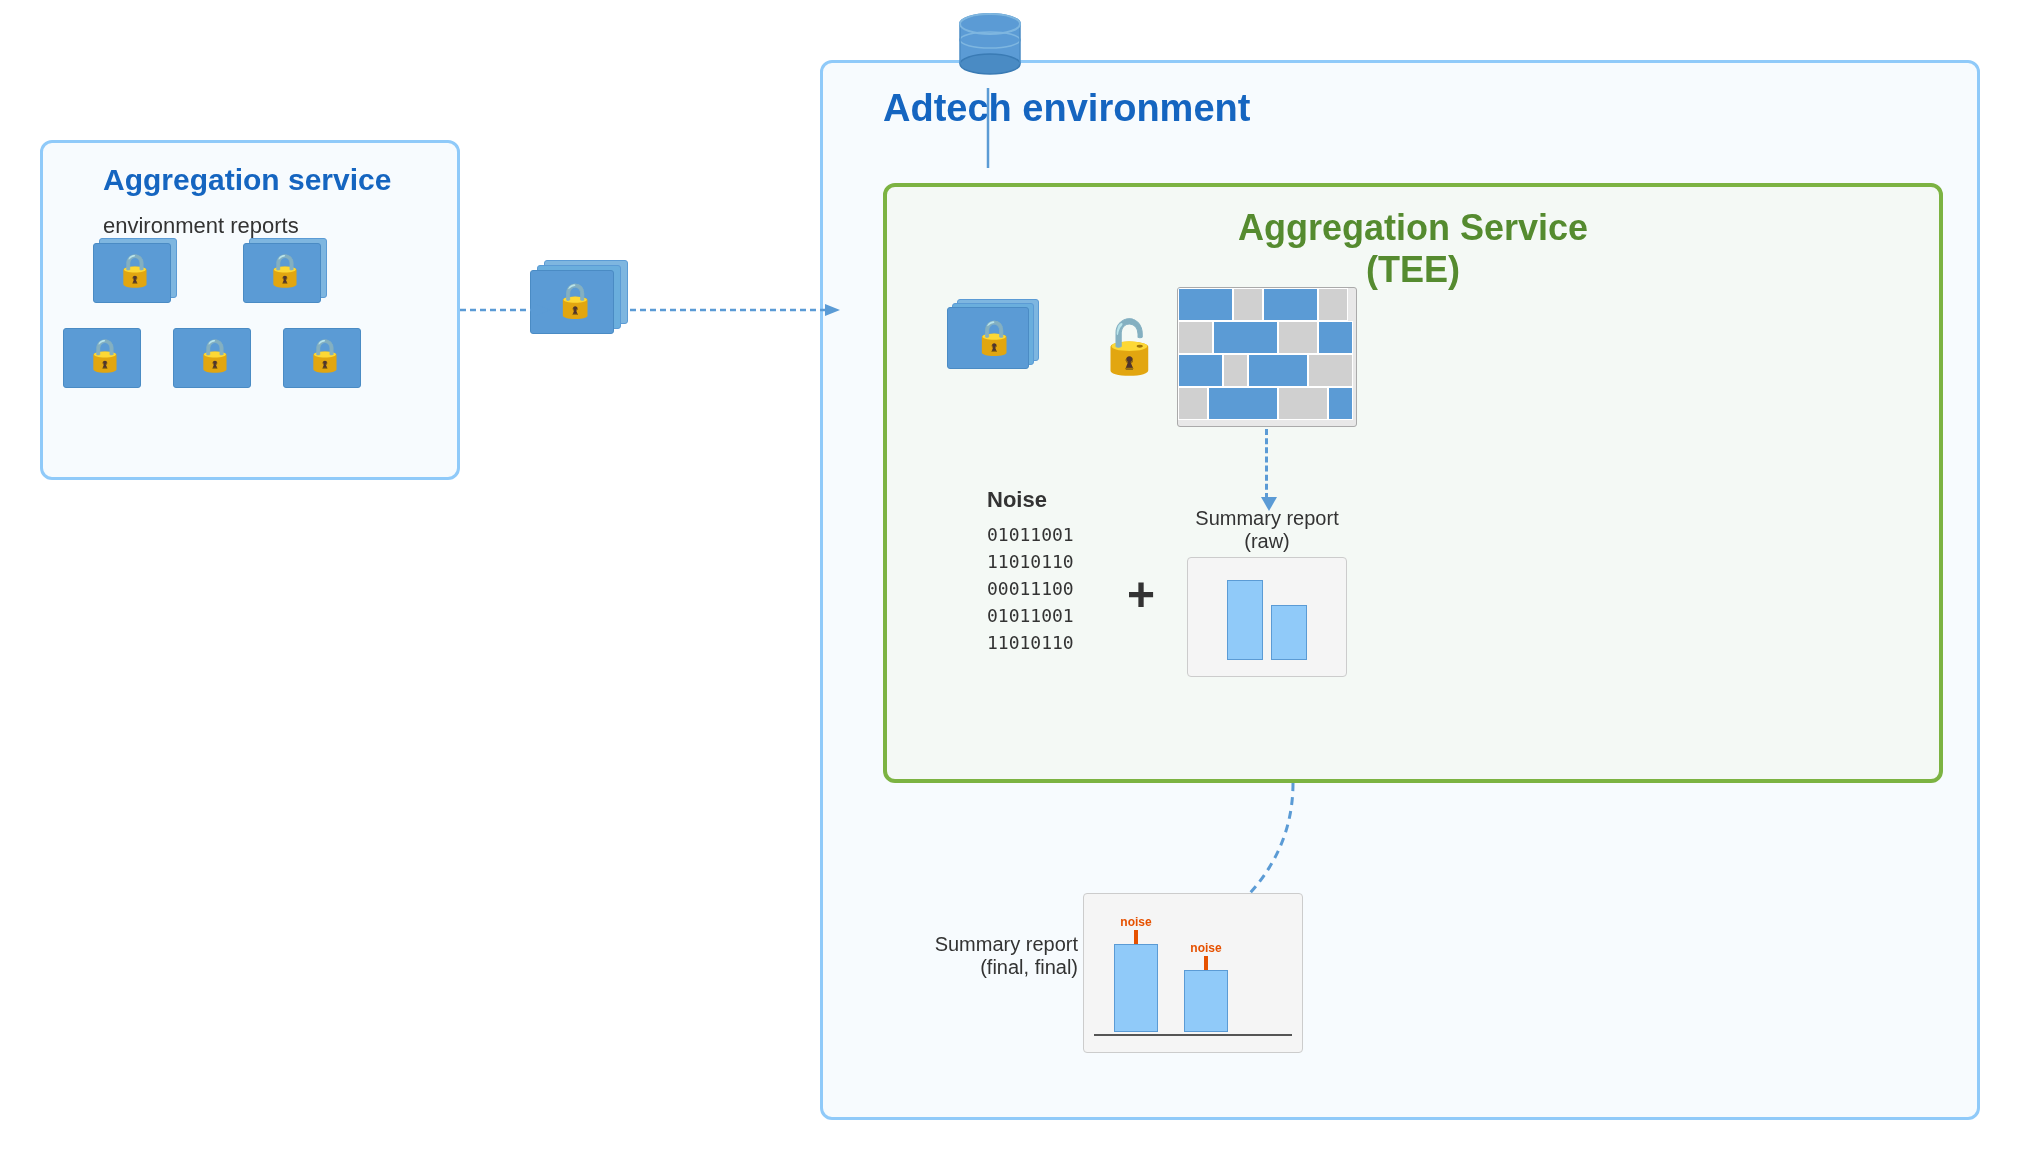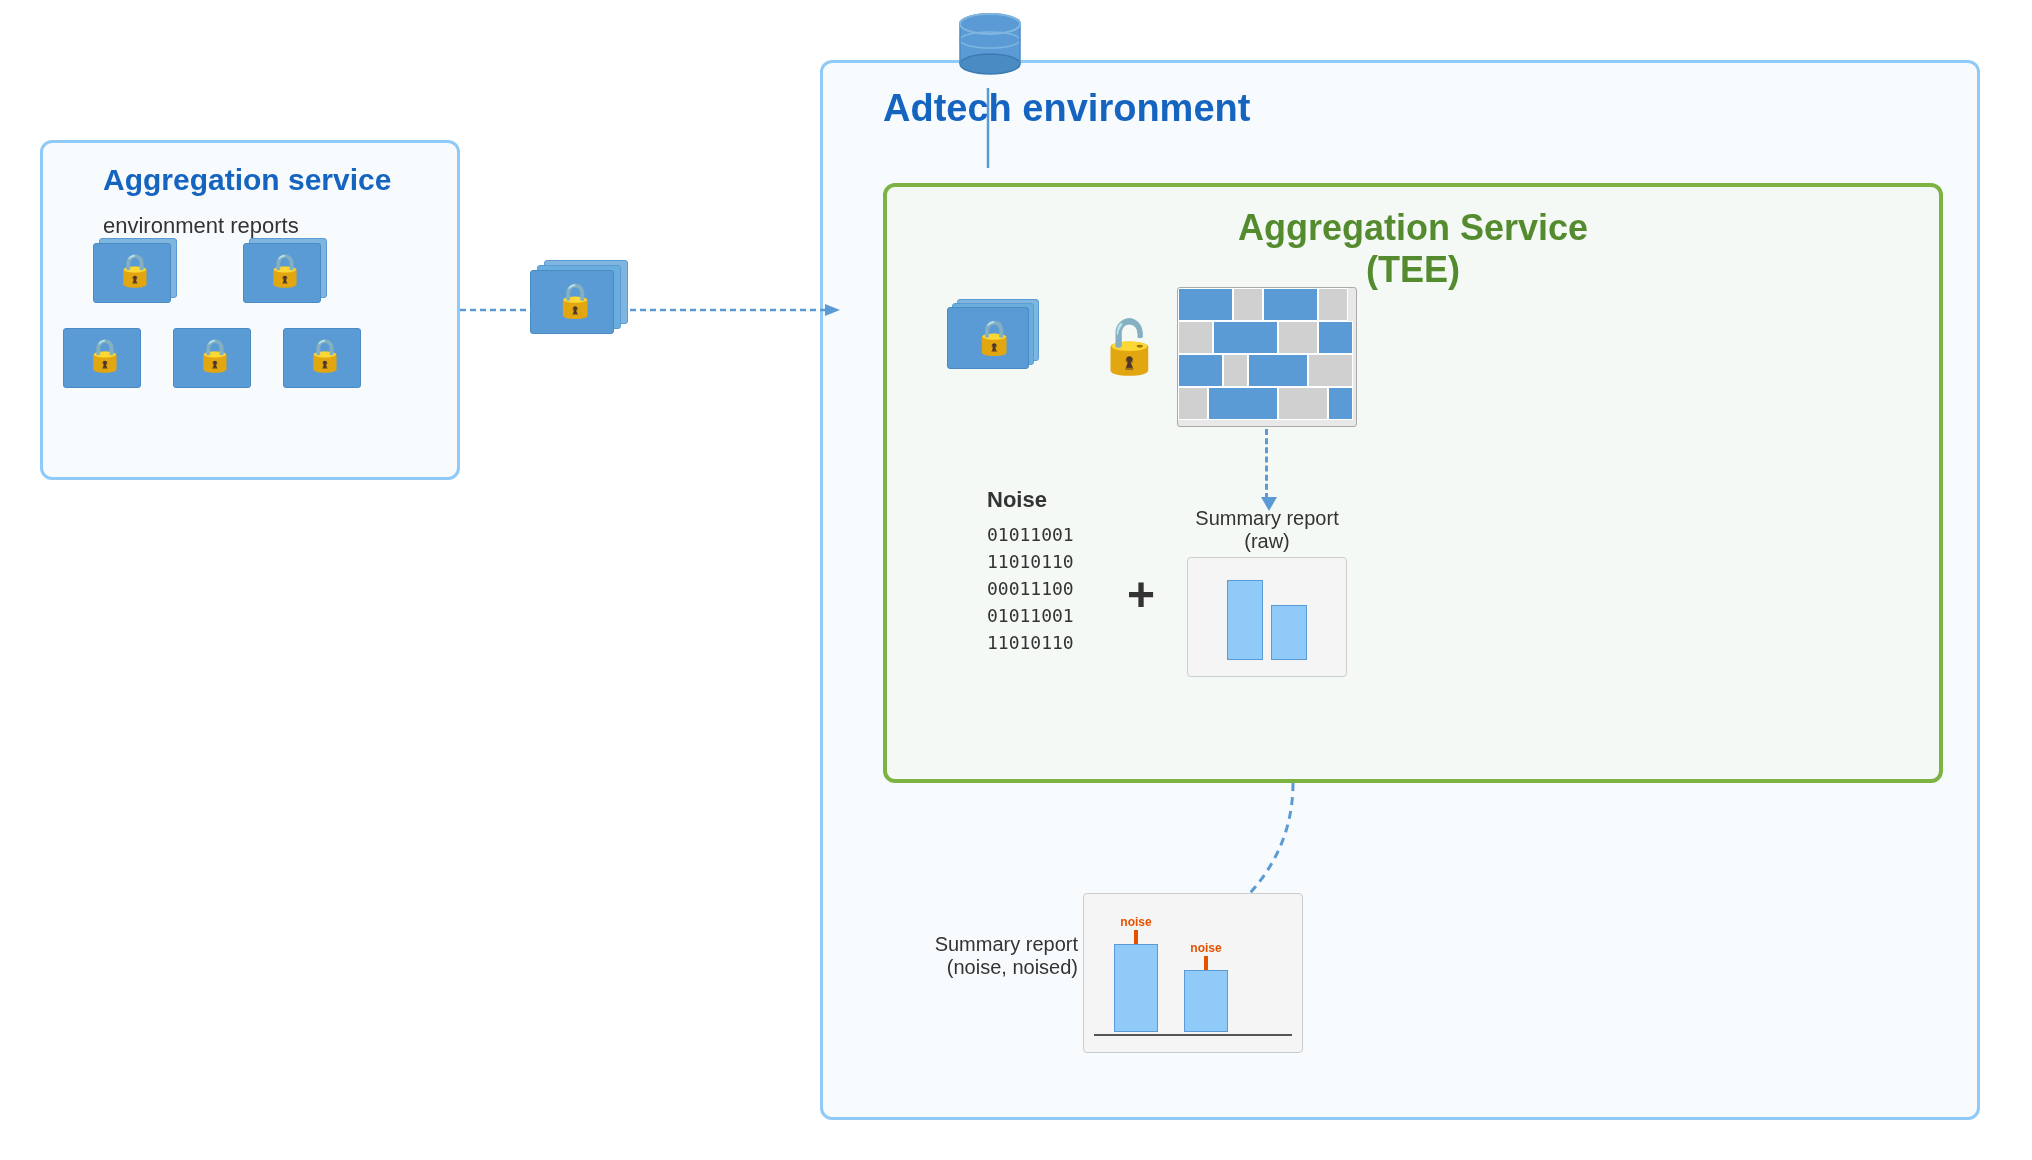--- a/index.html
+++ b/index.html
@@ -260,21 +260,21 @@
           <div style="width:4px; height:14px; background:#E65100; margin:0 auto 0;"></div>
           <div style="width:44px; height:62px; background:#90CAF9; border:1.5px solid #5B9BD5;"></div>
         </div>
       </div>
 
       <div style="position:absolute; bottom:16px; left:10px; right:10px; height:2px; background:#555;"></div>
     </div>
 
     <div style="position:absolute; left:100px; top:870px; font-size:20px; color:#333; text-align:right; width:155px;">
       <span>Summary report</span><br>
-      <span>(noise, noised)</span>
+      <span>(final, final)</span>
     </div>
 
   </div>
 
   <div class="collection-service">
     <div class="collection-service-label">Aggregation service</div>
     <div class="collection-service-sublabel">environment reports</div>
 
     <div style="position:absolute; left:50px; top:100px;">
       <div style="position:absolute; left:6px; top:-5px; width:78px; height:60px; background:#7EB6E0; border-radius:3px; border:1.5px solid #5B9BD5;"></div>

